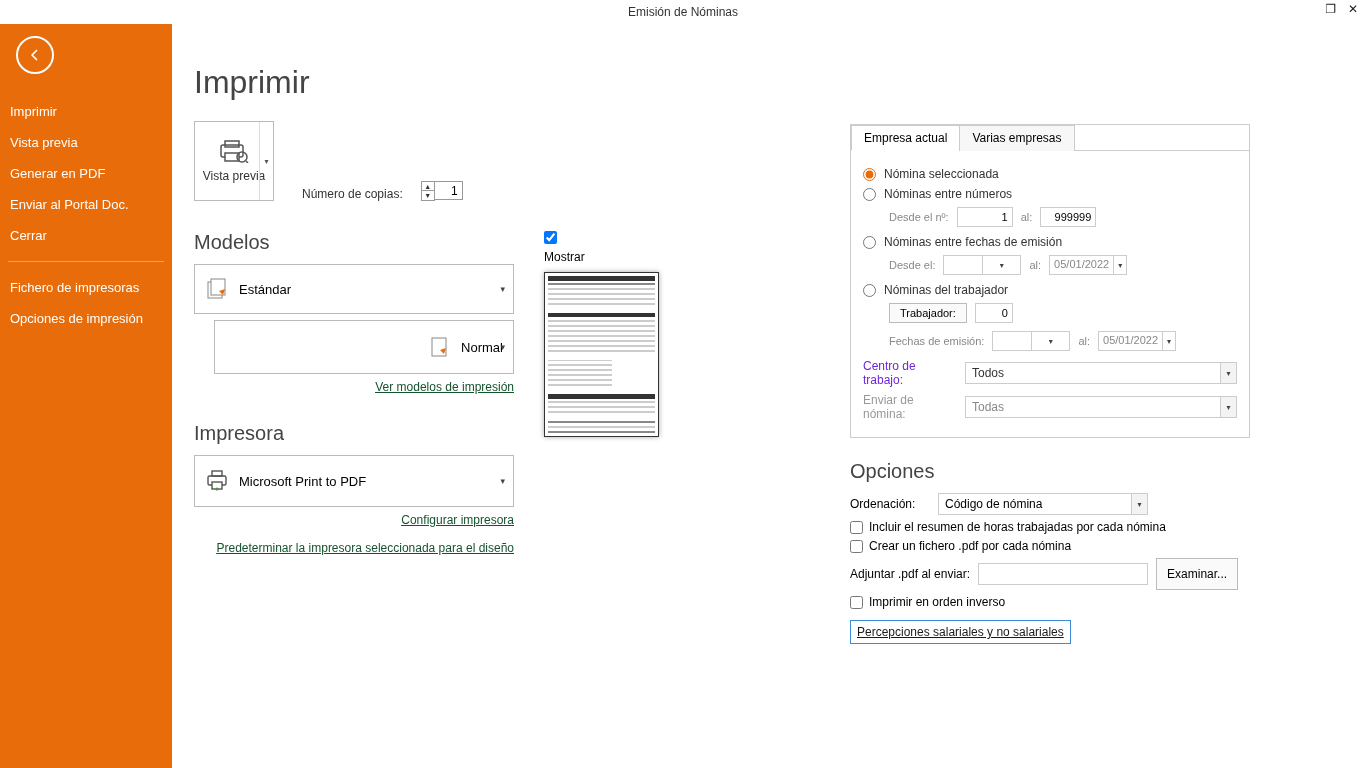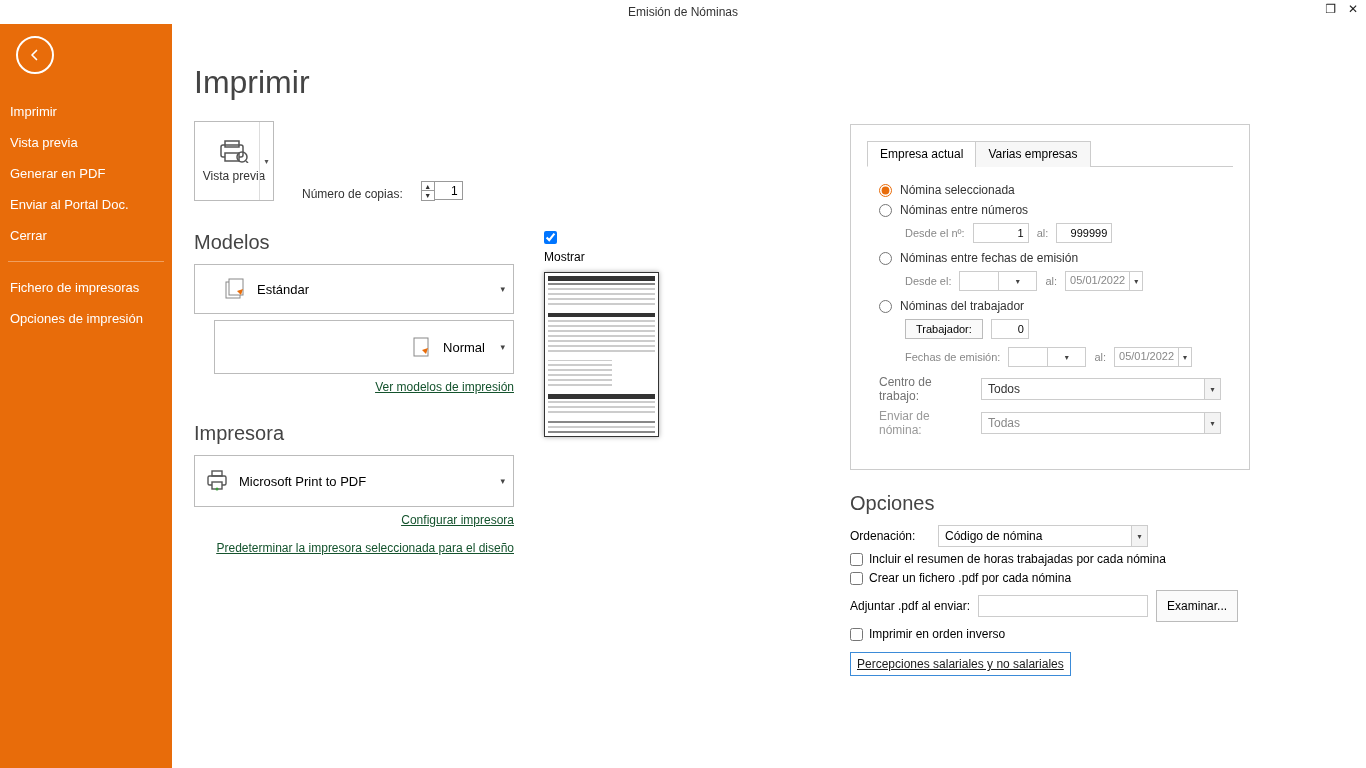--- a/index.html
+++ b/index.html
@@ -21,53 +21,53 @@
 .preview-btn .drop-strip { position: absolute; right: 0; top: 0; bottom: 0; width: 14px; border-left: 1px solid #ddd; display: flex; align-items: center; justify-content: center; font-size: 8px; color: #555; }
 .copies-label { font-size: 12px; color: #333; margin-left: 10px; }
 .spinner { display: flex; }
 .spinner-btns { display: flex; flex-direction: column; border: 1px solid #999; width: 14px; }
 .spinner-btns div { height: 9px; font-size: 7px; display: flex; align-items: center; justify-content: center; color: #333; }
 .spinner-btns div:first-child { border-bottom: 1px solid #999; }
 .spinner-input { width: 28px; height: 19px; border: 1px solid #999; border-left: none; text-align: right; padding-right: 4px; font-size: 12px; }
 .section-h { font-size: 20px; font-weight: 400; color: #444; margin-bottom: 10px; }
 .two-col { display: flex; gap: 30px; align-items: flex-start; }
 .models-col { width: 320px; }
-.model-box { border: 1px solid #bbb; height: 50px; display: flex; align-items: center; padding: 0 28px; gap: 10px; font-size: 13px; margin-bottom: 6px; position: relative; }
+.model-box { border: 1px solid #bbb; height: 50px; display: flex; align-items: center; padding: 0 10px; gap: 10px; font-size: 13px; margin-bottom: 6px; position: relative; }
 .model-box.sub { margin-left: 20px; width: 300px; height: 54px; justify-content: flex-end; }
 .model-box .caret { position: absolute; right: 8px; font-size: 9px; color: #444; }
 .model-icon { width: 24px; height: 24px; display: flex; align-items: center; justify-content: center; }
 .link-right { text-align: right; font-size: 12px; color: #1a1a1a; text-decoration: underline; margin-top: 6px; }
 .link-right a { color: #14532d; }
 .printer-box { border: 1px solid #bbb; height: 52px; display: flex; align-items: center; padding: 0 10px; gap: 10px; font-size: 13px; position: relative; width: 320px; }
 .printer-box .caret { position: absolute; right: 8px; font-size: 9px; color: #444; }
 .thumb-col { display: flex; flex-direction: column; align-items: flex-start; gap: 8px; }
 .mostrar-check { display: flex; align-items: flex-start; gap: 6px; font-size: 12px; flex-direction: column; }
 .thumb { width: 115px; height: 165px; border: 1px solid #333; background: #fff; padding: 3px; display: flex; flex-direction: column; gap: 2px; box-shadow: 0 0 5px rgba(0,0,0,0.35); }
 .thumb .hdr { height: 5px; background: #333; }
 .thumb .row { height: 2px; background: #ccc; margin: 0.5px 0; }
 .thumb .row.d { background: #888; }
 .thumb .row.narrow { width: 60%; }
 .thumb .gap { height: 3px; }
 .right-panel { position: absolute; left: 678px; top: 100px; width: 400px; }
-.intervals-box { border: 1px solid #ccc; padding: 16px; margin-bottom: 22px; }
+.intervals-box { border: 1px solid #ccc; padding: 0; margin-bottom: 22px; }
 .tabs { display: flex; border-bottom: 1px solid #ccc; }
 .tab { padding: 5px 12px; font-size: 12px; border: 1px solid #ccc; border-bottom: none; margin-right: -1px; margin-bottom: -1px; background: #f7f7f7; position: relative; }
 .tab.active { background: #fff; border-bottom: 1px solid #fff; }
 .tab-body { padding: 10px 12px; font-size: 12px; color: #333; }
 .radio-row { display: flex; align-items: center; gap: 8px; margin: 6px 0; }
 .radio-row input[type=radio] { accent-color: #E86C0A; }
 .sub-row { display: flex; align-items: center; gap: 8px; margin: 4px 0 8px 26px; color: #888; font-size: 11px; }
 .sub-row input[type=text] { height: 20px; border: 1px solid #ccc; font-size: 11px; padding: 0 4px; }
 .num-field { width: 56px; text-align: right; }
 .date-field { width: 78px; display: inline-flex; border: 1px solid #ccc; height: 20px; }
 .date-field span { flex: 1; padding: 2px 4px; font-size: 11px; }
 .date-field .dd { width: 14px; border-left: 1px solid #ccc; display:flex; align-items:center; justify-content:center; font-size:8px; color:#444; }
 .trab-btn { border: 1px solid #bbb; padding: 3px 10px; font-size: 11px; background: #fafafa; }
 .field-row { display: flex; align-items: center; gap: 8px; margin: 6px 0; font-size: 12px; }
-.field-row label { width: 94px; color: #737373; }
+.field-row label { width: 94px; color: #6d28d9; }
 .select { border: 1px solid #ccc; height: 22px; flex: 1; display: flex; align-items: center; padding: 0 6px; font-size: 12px; position: relative; }
 .select .dd { position: absolute; right: 0; top: 0; bottom: 0; width: 16px; border-left: 1px solid #ccc; display:flex; align-items:center; justify-content:center; font-size:8px; color:#444; background:#f3f3f3; }
 .select.disabled { color: #888; }
 .opts-row { display: flex; align-items: center; gap: 8px; font-size: 12px; margin: 4px 0; }
 .opts-row label { width: 80px; }
 .check-row { display: flex; align-items: center; gap: 6px; font-size: 12px; margin: 5px 0; }
 .check-row input[type=checkbox] { width: 13px; height: 13px; }
 .attach-row { display: flex; align-items: center; gap: 8px; font-size: 12px; margin: 5px 0; }
 .attach-row input[type=text] { height: 22px; width: 170px; border: 1px solid #ccc; }
 .browse-btn { border: 1px solid #bbb; padding: 8px 10px; font-size: 12px; background: #fafafa; }

